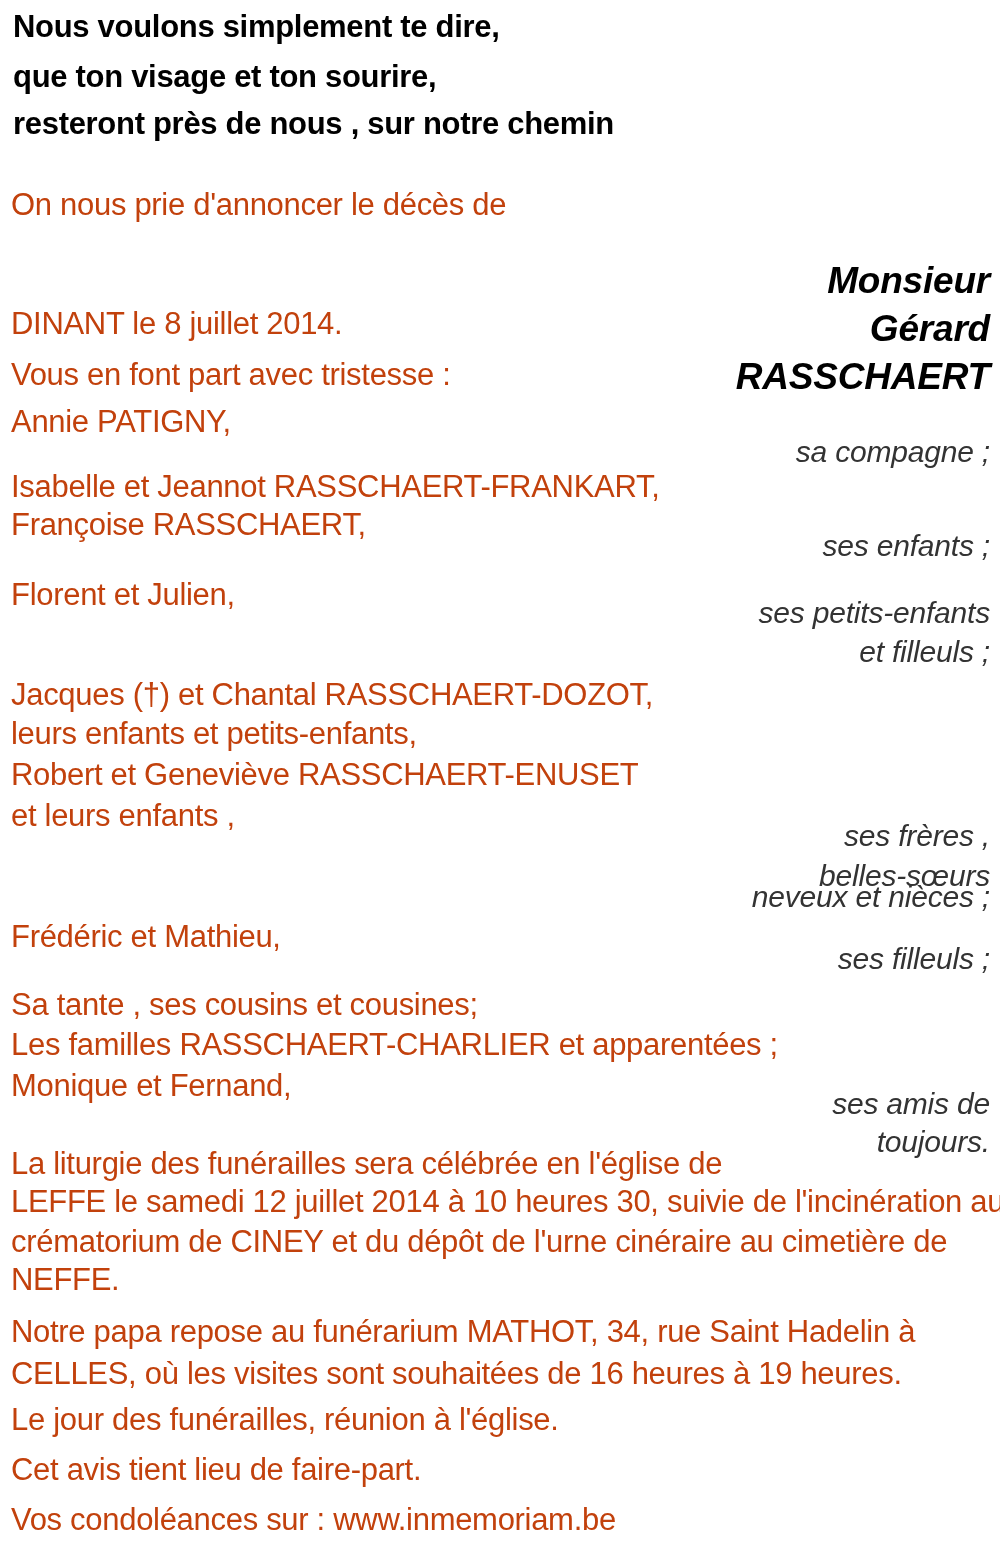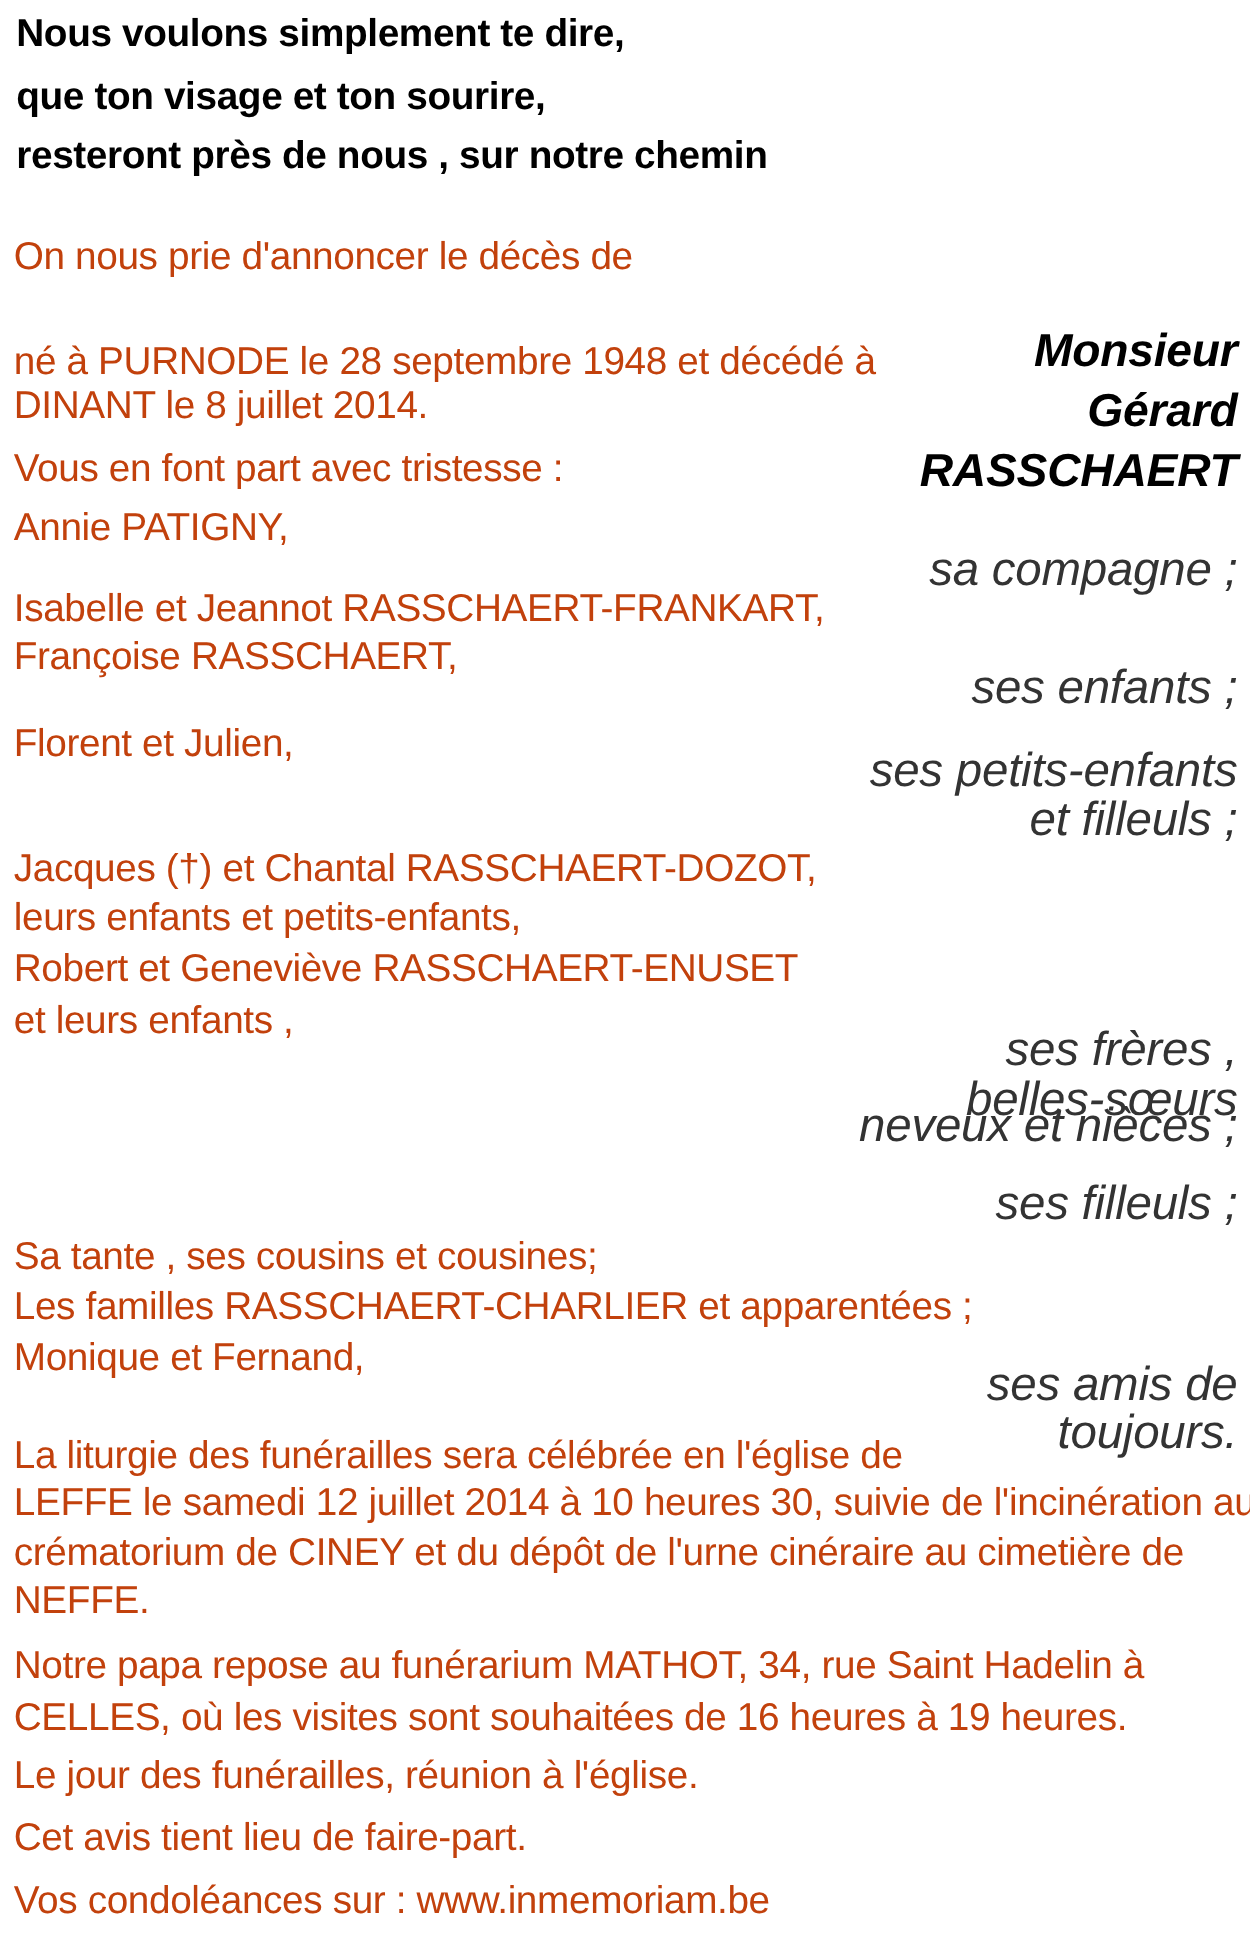--- a/index.html
+++ b/index.html
@@ -19,21 +19,21 @@
   }
   
   .b {
     position:absolute; left:11px;
     font-size:31px; font-weight:400; color:#c2410c;
     letter-spacing:-0.3px; white-space:nowrap; line-height:1.15;
   }
   
   .rel {
     position:absolute; right:10px; text-align:right;
-    font-size:38px; font-style:italic; color:#333333;
+    font-size:30px; font-style:italic; color:#333333;
     letter-spacing:-0.2px; white-space:nowrap; line-height:1.15;
   }
   
   .name-block {
     position:absolute; top:257px; right:10px; text-align:right;
     font-size:37px; font-weight:700; font-style:italic; color:#000000;
     line-height:48px; letter-spacing:-0.2px; white-space:nowrap;
   }
 </style>
 </head>
@@ -46,21 +46,20 @@
   <div class="ep" style="top:106px">resteront près de nous , sur notre chemin</div>
 
   <div class="b" style="top:187px">On nous prie d'annoncer le décès de</div>
 
   <div class="name-block">
     <div>Monsieur</div>
     <div>Gérard</div>
     <div>RASSCHAERT</div>
   </div>
 
-  <div class="b" style="top:271px">né à PURNODE le 28 septembre 1948 et décédé à</div>
   <div class="b" style="top:306px">DINANT le 8 juillet 2014.</div>
 
   <div class="b" style="top:357px">Vous en font part avec tristesse :</div>
 
   <div class="b" style="top:404px">Annie PATIGNY,</div>
   <div class="rel" style="top:435px">sa compagne ;</div>
 
   <div class="b" style="top:507px">Françoise RASSCHAERT,</div>
   <div class="b" style="top:469px">Isabelle et Jeannot RASSCHAERT-FRANKART,</div>
   <div class="rel" style="top:529px">ses enfants ;</div>
@@ -70,20 +69,21 @@
   <div class="rel" style="top:635px">et filleuls ;</div>
 
   <div class="b" style="top:677px">Jacques (†) et Chantal RASSCHAERT-DOZOT,</div>
   <div class="b" style="top:716px">leurs enfants et petits-enfants,</div>
   <div class="b" style="top:757px">Robert et Geneviève RASSCHAERT-ENUSET</div>
   <div class="b" style="top:798px">et leurs enfants ,</div>
   <div class="rel" style="top:819px">ses frères ,</div>
   <div class="rel" style="top:859px">belles-sœurs</div>
   <div class="rel" style="top:880px">neveux et nièces ;</div>
 
+  <div class="b" style="top:919px">Frédéric et Mathieu,</div>
   <div class="rel" style="top:942px">ses filleuls ;</div>
 
   <div class="b" style="top:987px">Sa tante , ses cousins et cousines;</div>
   <div class="b" style="top:1068px">Monique et Fernand,</div>
   <div class="b" style="top:1027px">Les familles RASSCHAERT-CHARLIER et apparentées ;</div>
   <div class="rel" style="top:1087px">ses amis de</div>
   <div class="rel" style="top:1125px">toujours.</div>
 
   <div class="b" style="top:1146px">La liturgie des funérailles sera célébrée en l'église de</div>
   <div class="b" style="top:1184px">LEFFE le samedi 12 juillet 2014 à 10 heures 30, suivie de l'incinération au</div>

